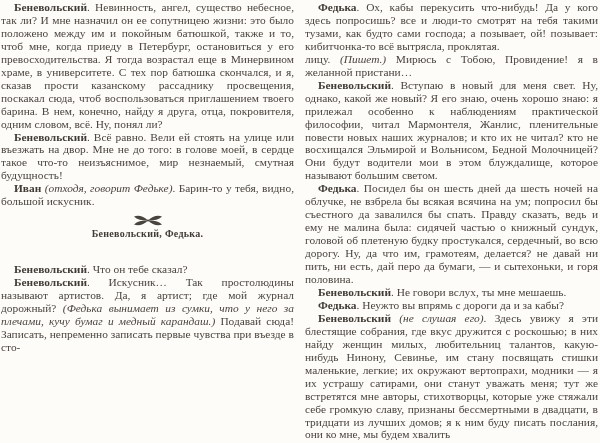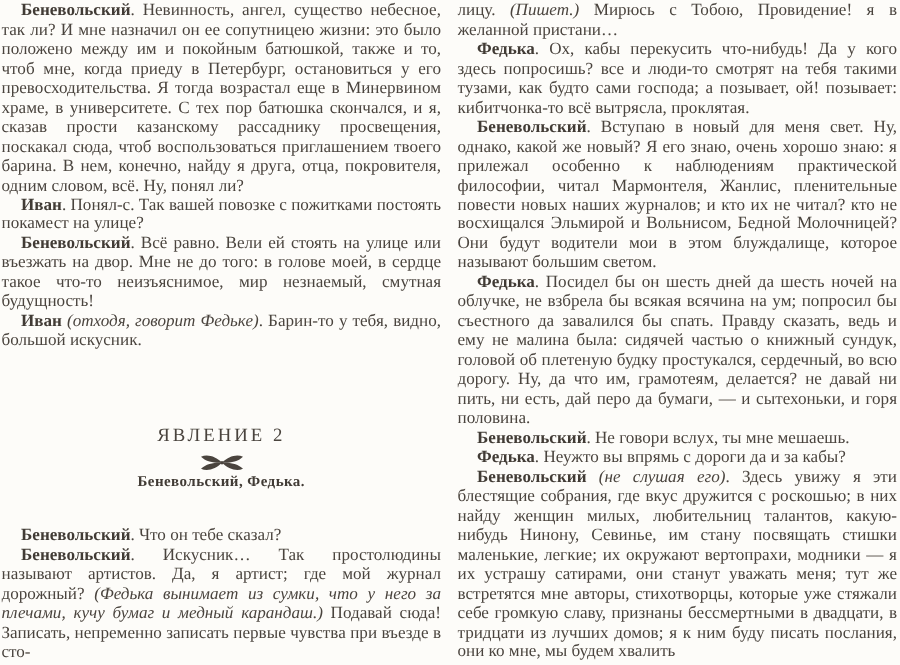--- a/index.html
+++ b/index.html
@@ -54,41 +54,39 @@
     margin: 1px 0 22px 0;
     color: #413b35;
   }
 </style>
 </head>
 <body style="background: rgb(253, 252, 249); color: rgb(74, 68, 62);">
 
 <div class="paper">
   <div class="column col-left">
       <p class="speech"><b>Беневольский</b><span>. Невинность, ангел, существо небесное, так ли? И мне назначил он ее сопутницею жизни: это было положено между им и покойным батюшкой, также и то, чтоб мне, когда приеду в Петербург, остановиться у его превосходительства. Я тогда возрастал еще в Минервином храме, в университете. С тех пор батюшка скончался, и я, сказав прости казанскому рассаднику просвещения, поскакал сюда, чтоб воспользоваться приглашением твоего барина. В нем, конечно, найду я друга, отца, покровителя, одним словом, всё. Ну, понял ли?</span></p>
-      <p class="speech"><b>Иван</b><span>. Понял-с. Так вашей повозке с пожитками постоять покамест на улице?</span></p>
       <p class="speech"><b>Беневольский</b><span>. Всё равно. Вели ей стоять на улице или въезжать на двор. Мне не до того: в голове моей, в сердце такое что-то неизъяснимое, мир незнаемый, смутная будущность!</span></p>
       <p class="speech"><b>Иван</b><i> (отходя, говорит Федьке)</i><span>. Барин-то у тебя, видно, большой искусник.</span></p>
-      <div class="scene-heading">ЯВЛЕНИЕ 2</div>
       <div class="ornament"><span class="ornament-wrap">
     <svg width="30" height="13" viewBox="0 0 60 26" aria-hidden="true">
       <g fill="#4a443e">
         <path d="M30 13 C 22 5, 11 1, 2 5 C 9 12, 20 13.5, 30 13 Z"></path>
         <path d="M30 13 C 22 21, 11 25, 2 21 C 9 14, 20 12.5, 30 13 Z"></path>
         <path d="M30 13 C 38 5, 49 1, 58 5 C 51 12, 40 13.5, 30 13 Z"></path>
         <path d="M30 13 C 38 21, 49 25, 58 21 C 51 14, 40 12.5, 30 13 Z"></path>
         <circle cx="30" cy="13" r="2.2"></circle>
       </g>
     </svg>
   </span></div>
       <div class="cast">Беневольский, Федька.</div>
       <p class="speech"><b>Беневольский</b><span>. Что он тебе сказал?</span></p>
       <p class="speech"><b>Беневольский</b><span>. Искусник… Так простолюдины называют артистов. Да, я артист; где мой журнал дорожный? </span><i>(Федька вынимает из сумки, что у него за плечами, кучу бумаг и медный карандаш.)</i><span> Подавай сюда! Записать, непременно записать первые чувства при въезде в сто-</span></p>
     </div>
   <div class="column col-right">
+      <p class="speech"><b>Федька</b><span>. Ох, кабы перекусить что-нибудь! Да у кого здесь попросишь? все и люди-то смотрят на тебя такими тузами, как будто сами господа; а позывает, ой! позывает: кибитчонка-то всё вытрясла, проклятая.</span></p>
       <p class="speech no-indent"><span>лицу. </span><i>(Пишет.)</i><span> Мирюсь с Тобою, Провидение! я в желанной пристани…</span></p>
-      <p class="speech"><b>Федька</b><span>. Ох, кабы перекусить что-нибудь! Да у кого здесь попросишь? все и люди-то смотрят на тебя такими тузами, как будто сами господа; а позывает, ой! позывает: кибитчонка-то всё вытрясла, проклятая.</span></p>
       <p class="speech"><b>Беневольский</b><span>. Вступаю в новый для меня свет. Ну, однако, какой же новый? Я его знаю, очень хорошо знаю: я прилежал особенно к наблюдениям практической философии, читал Мармонтеля, Жанлис, пленительные повести новых наших журналов; и кто их не читал? кто не восхищался Эльмирой и Вольнисом, Бедной Молочницей? Они будут водители мои в этом блуждалище, которое называют большим светом.</span></p>
       <p class="speech"><b>Федька</b><span>. Посидел бы он шесть дней да шесть ночей на облучке, не взбрела бы всякая всячина на ум; попросил бы съестного да завалился бы спать. Правду сказать, ведь и ему не малина была: сидячей частью о книжный сундук, головой об плетеную будку простукался, сердечный, во всю дорогу. Ну, да что им, грамотеям, делается? не давай ни пить, ни есть, дай перо да бумаги, — и сытехоньки, и горя половина.</span></p>
       <p class="speech"><b>Беневольский</b><span>. Не говори вслух, ты мне мешаешь.</span></p>
       <p class="speech"><b>Федька</b><span>. Неужто вы впрямь с дороги да и за кабы?</span></p>
       <p class="speech"><b>Беневольский</b><i> (не слушая его)</i><span>. Здесь увижу я эти блестящие собрания, где вкус дружится с роскошью; в них найду женщин милых, любительниц талантов, какую-нибудь Нинону, Севинье, им стану посвящать стишки маленькие, легкие; их окружают вертопрахи, модники — я их устрашу сатирами, они станут уважать меня; тут же встретятся мне авторы, стихотворцы, которые уже стяжали себе громкую славу, признаны бессмертными в двадцати, в тридцати из лучших домов; я к ним буду писать послания, они ко мне, мы будем хвалить</span></p>
     </div>
 </div>
 
 </body></html>

